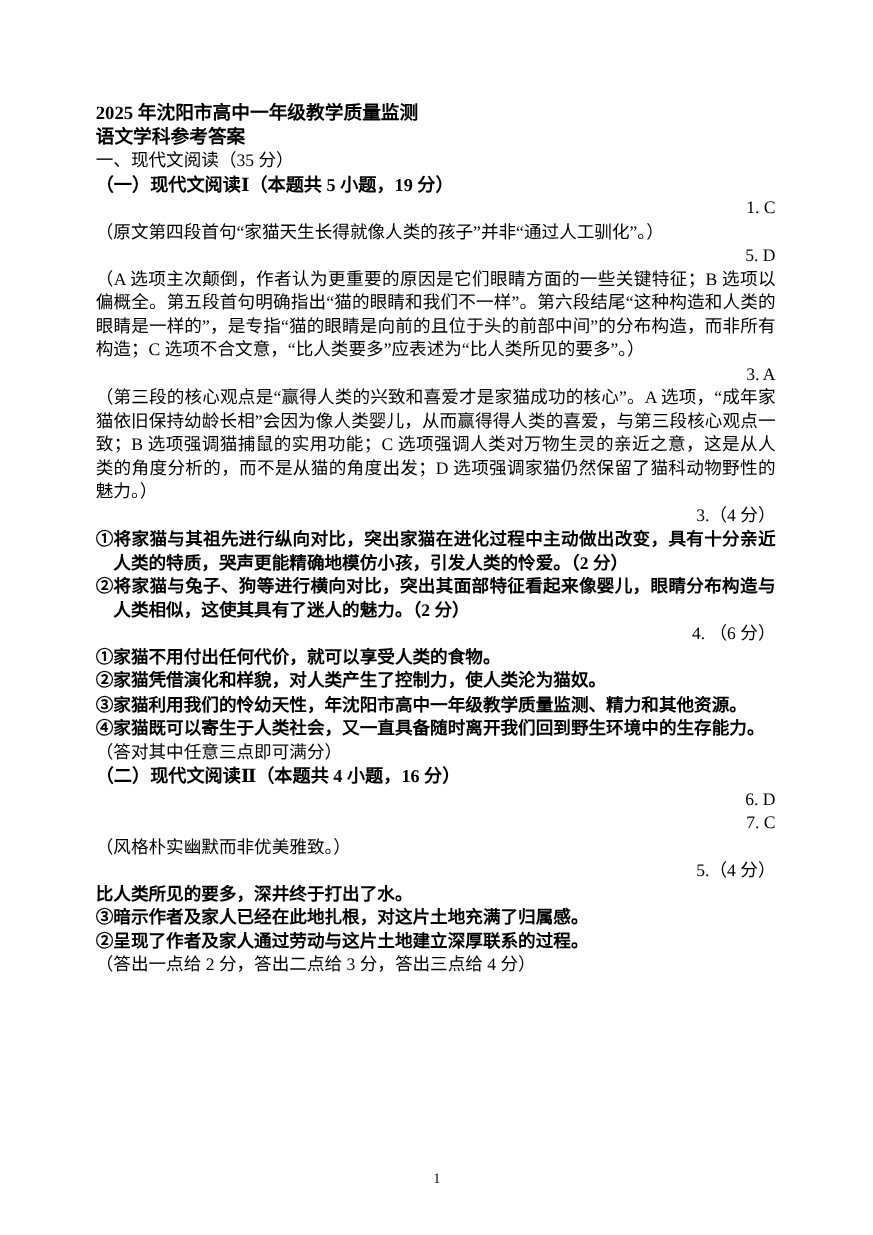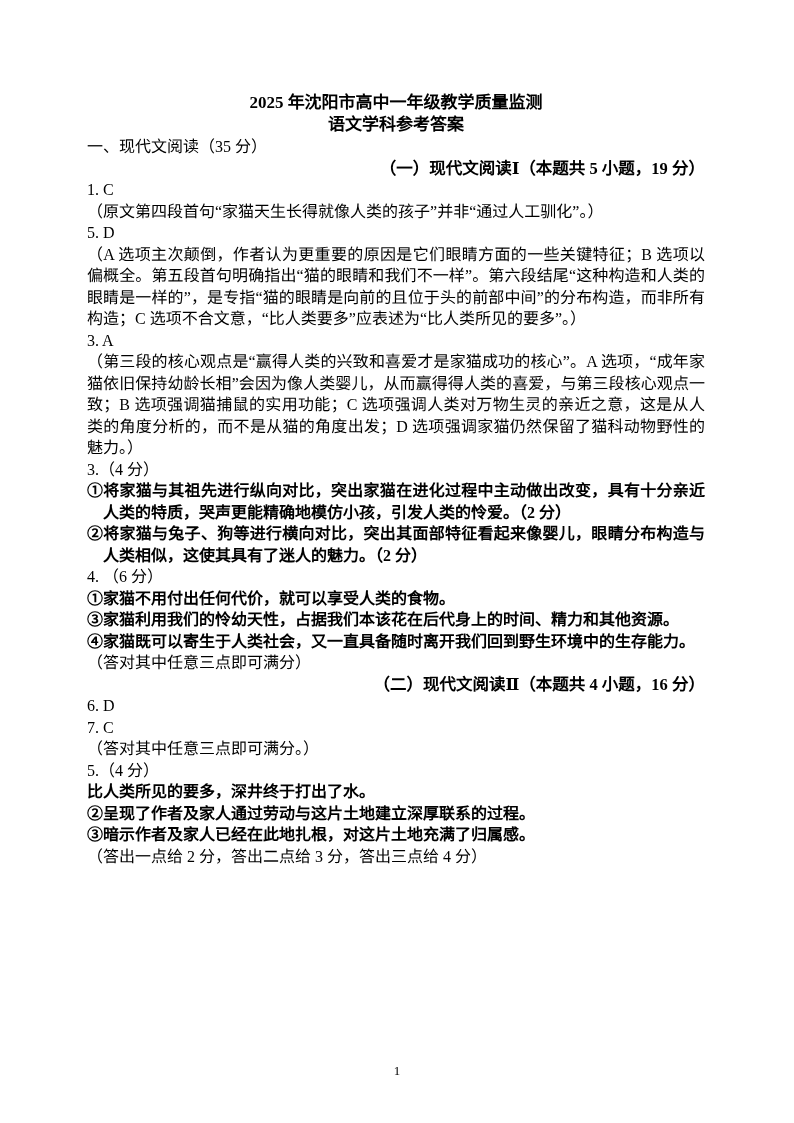--- a/index.html
+++ b/index.html
@@ -19,30 +19,29 @@
     height: 1123px;
     padding: 92px 89px 0 87px;
     font-family: "Liberation Serif", "DejaVu Serif", serif;
     font-size: 16px;
     line-height: 21.5px;
     color: #000000;
   }
   .page p { margin: 0; }
 
   .title-line {
-    text-align: center;
     font-weight: bold;
     font-size: 17px;
     line-height: 22px;
   }
 
   
   .sec-heading   { margin-left: 0; }
-  .sub-heading   { margin-left: 9px;  font-weight: bold; font-size: 16.5px; text-align: right; }
-  .answer-line   { margin-left: 13px; }
+  .sub-heading   { margin-left: 9px;  font-weight: bold; font-size: 16.5px; }
+  .answer-line   { margin-left: 13px; text-align: right; }
   .note-block    { margin-left: 21px; text-align: justify; }
   .point-line    { margin-left: 21px; padding-left: 1em; text-indent: -1em; text-align: justify; font-weight: bold; }
 
   .page-number {
     position: absolute;
     left: 0;
     bottom: 44px;
     width: 100%;
     text-align: center;
     font-size: 13px;
@@ -69,32 +68,33 @@
 
   <p class="answer-line">3. A</p>
   <p class="note-block">（第三段的核心观点是“赢得人类的兴致和喜爱才是家猫成功的核心”。A 选项，“成年家猫依旧保持幼龄长相”会因为像人类婴儿，从而赢得得人类的喜爱，与第三段核心观点一致；B 选项强调猫捕鼠的实用功能；C 选项强调人类对万物生灵的亲近之意，这是从人类的角度分析的，而不是从猫的角度出发；D 选项强调家猫仍然保留了猫科动物野性的魅力。）</p>
 
   <p class="answer-line">3.（4 分）</p>
   <p class="point-line">①将家猫与其祖先进行纵向对比，突出家猫在进化过程中主动做出改变，具有十分亲近人类的特质，哭声更能精确地模仿小孩，引发人类的怜爱。（2 分）</p>
   <p class="point-line">②将家猫与兔子、狗等进行横向对比，突出其面部特征看起来像婴儿，眼睛分布构造与人类相似，这使其具有了迷人的魅力。（2 分）</p>
 
   <p class="answer-line">4. （6 分）</p>
   <p class="point-line">①家猫不用付出任何代价，就可以享受人类的食物。</p>
-  <p class="point-line">③家猫利用我们的怜幼天性，占据我们本该花在后代身上的时间、精力和其他资源。</p>
+  <p class="point-line">②家猫凭借演化和样貌，对人类产生了控制力，使人类沦为猫奴。</p>
+  <p class="point-line">③家猫利用我们的怜幼天性，年沈阳市高中一年级教学质量监测、精力和其他资源。</p>
   <p class="point-line">④家猫既可以寄生于人类社会，又一直具备随时离开我们回到野生环境中的生存能力。</p>
   <p class="note-block">（答对其中任意三点即可满分）</p>
 
   <p class="sub-heading">（二）现代文阅读Ⅱ（本题共 4 小题，16 分）</p>
 
   <p class="answer-line">6. D</p>
 
   <p class="answer-line">7. C</p>
-  <p class="note-block">（答对其中任意三点即可满分。）</p>
+  <p class="note-block">（风格朴实幽默而非优美雅致。）</p>
 
   <p class="answer-line">5.（4 分）</p>
   <p class="point-line">比人类所见的要多，深井终于打出了水。</p>
+  <p class="point-line">③暗示作者及家人已经在此地扎根，对这片土地充满了归属感。</p>
   <p class="point-line">②呈现了作者及家人通过劳动与这片土地建立深厚联系的过程。</p>
-  <p class="point-line">③暗示作者及家人已经在此地扎根，对这片土地充满了归属感。</p>
   <p class="note-block">（答出一点给 2 分，答出二点给 3 分，答出三点给 4 分）</p>
 
   <div class="page-number">1</div>
 
 </div>
 
 </body></html>

